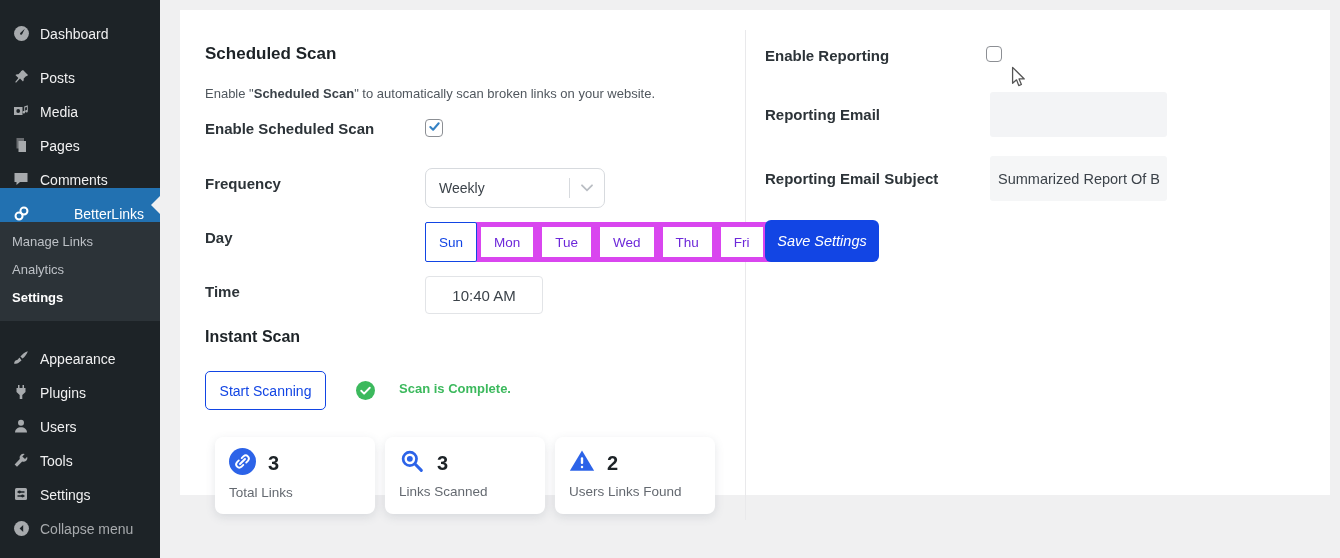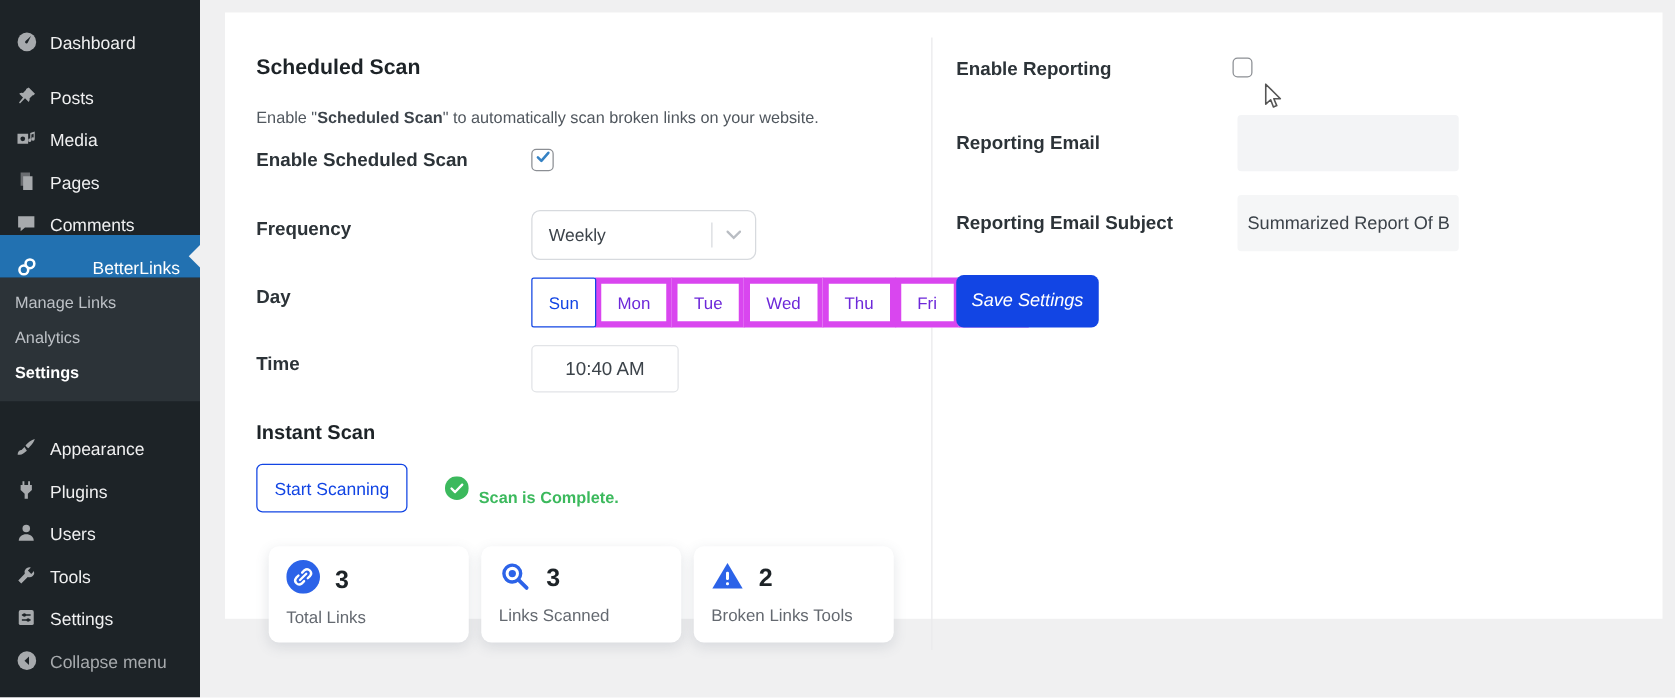--- a/index.html
+++ b/index.html
@@ -37,21 +37,21 @@
   .select .sel-chev { width:34px; display:flex; align-items:center; justify-content:center; }
 
   .day-group { position:absolute; left:245px; top:212px; display:flex; }
   .day-btn { height:40px; padding:0 13px; display:flex; align-items:center; justify-content:center; font-size:13.5px; color:#6d28d9; background:#fff; border:5px solid #d946ef; margin-left:-1px; cursor:pointer; }
   .day-btn:first-child { margin-left:0; }
   .day-btn.selected { border:1.5px solid #1245e4; color:#1245e4; border-radius:2px; position:relative; z-index:2; }
 
   .time-input { position:absolute; left:245px; top:266px; width:118px; height:38px; border:1px solid #e2e4e7; border-radius:4px; background:#fff; display:flex; align-items:center; justify-content:center; font-size:15px; color:#3c434a; cursor:text; }
 
   .start-btn { position:absolute; left:25px; top:361px; width:121px; height:39px; background:#fff; border:1.5px solid #1245e4; border-radius:5px; color:#1245e4; font-size:14px; font-family:"Liberation Sans",sans-serif; display:flex; align-items:center; justify-content:center; cursor:pointer; }
-  .scan-status { position:absolute; left:176px; top:371px; display:flex; align-items:flex-end; gap:8px; }
+  .scan-status { position:absolute; left:176px; top:371px; display:flex; align-items:flex-start; gap:24px; }
   .scan-status .txt { font-size:13px; font-weight:bold; color:#3cb95d; }
 
   .stat-card { position:absolute; top:427px; width:160px; height:77px; background:#fff; border-radius:8px; box-shadow:0 3px 10px rgba(90,100,120,.16); padding:11px 14px; }
   .stat-row { display:flex; align-items:center; gap:12px; }
   .stat-num { font-size:20px; font-weight:bold; color:#1d2327; }
   .stat-label { margin-top:6px; font-size:13.5px; color:#646970; }
 
   .grey-input { position:absolute; left:810px; width:177px; height:45px; background:#f3f4f6; border:none; border-radius:3px; }
   .subject-input { display:flex; align-items:center; padding-left:8px; font-size:14.5px; color:#3c434a; white-space:nowrap; overflow:hidden; cursor:text; background:#f5f6f7; }
   .save-btn { position:absolute; left:585px; top:210px; width:114px; height:42px; background:#1245e4; border:none; border-radius:6px; color:#fff; font-size:14.5px; font-family:"Liberation Sans",sans-serif; display:flex; align-items:center; justify-content:center; cursor:pointer;font-style:italic; }
@@ -236,21 +236,21 @@
       <div class="day-btn">Tue</div>
       <div class="day-btn">Wed</div>
       <div class="day-btn">Thu</div>
       <div class="day-btn">Fri</div>
       <div class="day-btn">Sat</div>
     </div>
 
     <div class="f-label" style="left:25px; top:273px">Time</div>
     <div class="time-input">10:40 AM</div>
 
-    <h2 class="h-title" style="top:328px; font-size:16px">Instant Scan</h2>
+    <h2 class="h-title" style="top:318px; font-size:16px">Instant Scan</h2>
 
     <button class="start-btn">Start Scanning</button>
 
     <div class="scan-status">
       <span>
         <svg width="19" height="19" viewBox="0 0 20 20">
             <circle cx="10" cy="10" r="10" fill="#3cb95d"></circle>
             <path d="M5.5 10.3l3 3 6-6.2" stroke="#fff" stroke-width="2" fill="none" stroke-linecap="round" stroke-linejoin="round"></path>
           </svg>
       </span>
@@ -292,21 +292,21 @@
       <div class="stat-row">
         <span>
           <svg width="26" height="26" viewBox="0 0 24 24">
               <path d="M12 2.2L23.2 21H.8z" fill="#2c63e8"></path>
               <rect x="10.9" y="8.6" width="2.2" height="6.2" rx="1" fill="#fff"></rect>
               <rect x="10.9" y="16.4" width="2.2" height="2.3" rx="1" fill="#fff"></rect>
             </svg>
         </span>
         <span class="stat-num">2</span>
       </div>
-      <div class="stat-label">Broken Links Tools</div>
+      <div class="stat-label">Users Links Found</div>
     </div>
 
     <div class="f-label" style="left:585px; top:37px">Enable Reporting</div>
     <div class="checkbox" style="left:806px; top:36px; width:16px; height:16px"></div>
 
     <div class="f-label" style="left:585px; top:96px">Reporting Email</div>
     <div class="grey-input" style="top:82px"></div>
 
     <div class="f-label" style="left:585px; top:160px">Reporting Email Subject</div>
     <div class="grey-input subject-input" style="top:146px">Summarized Report Of B</div>

